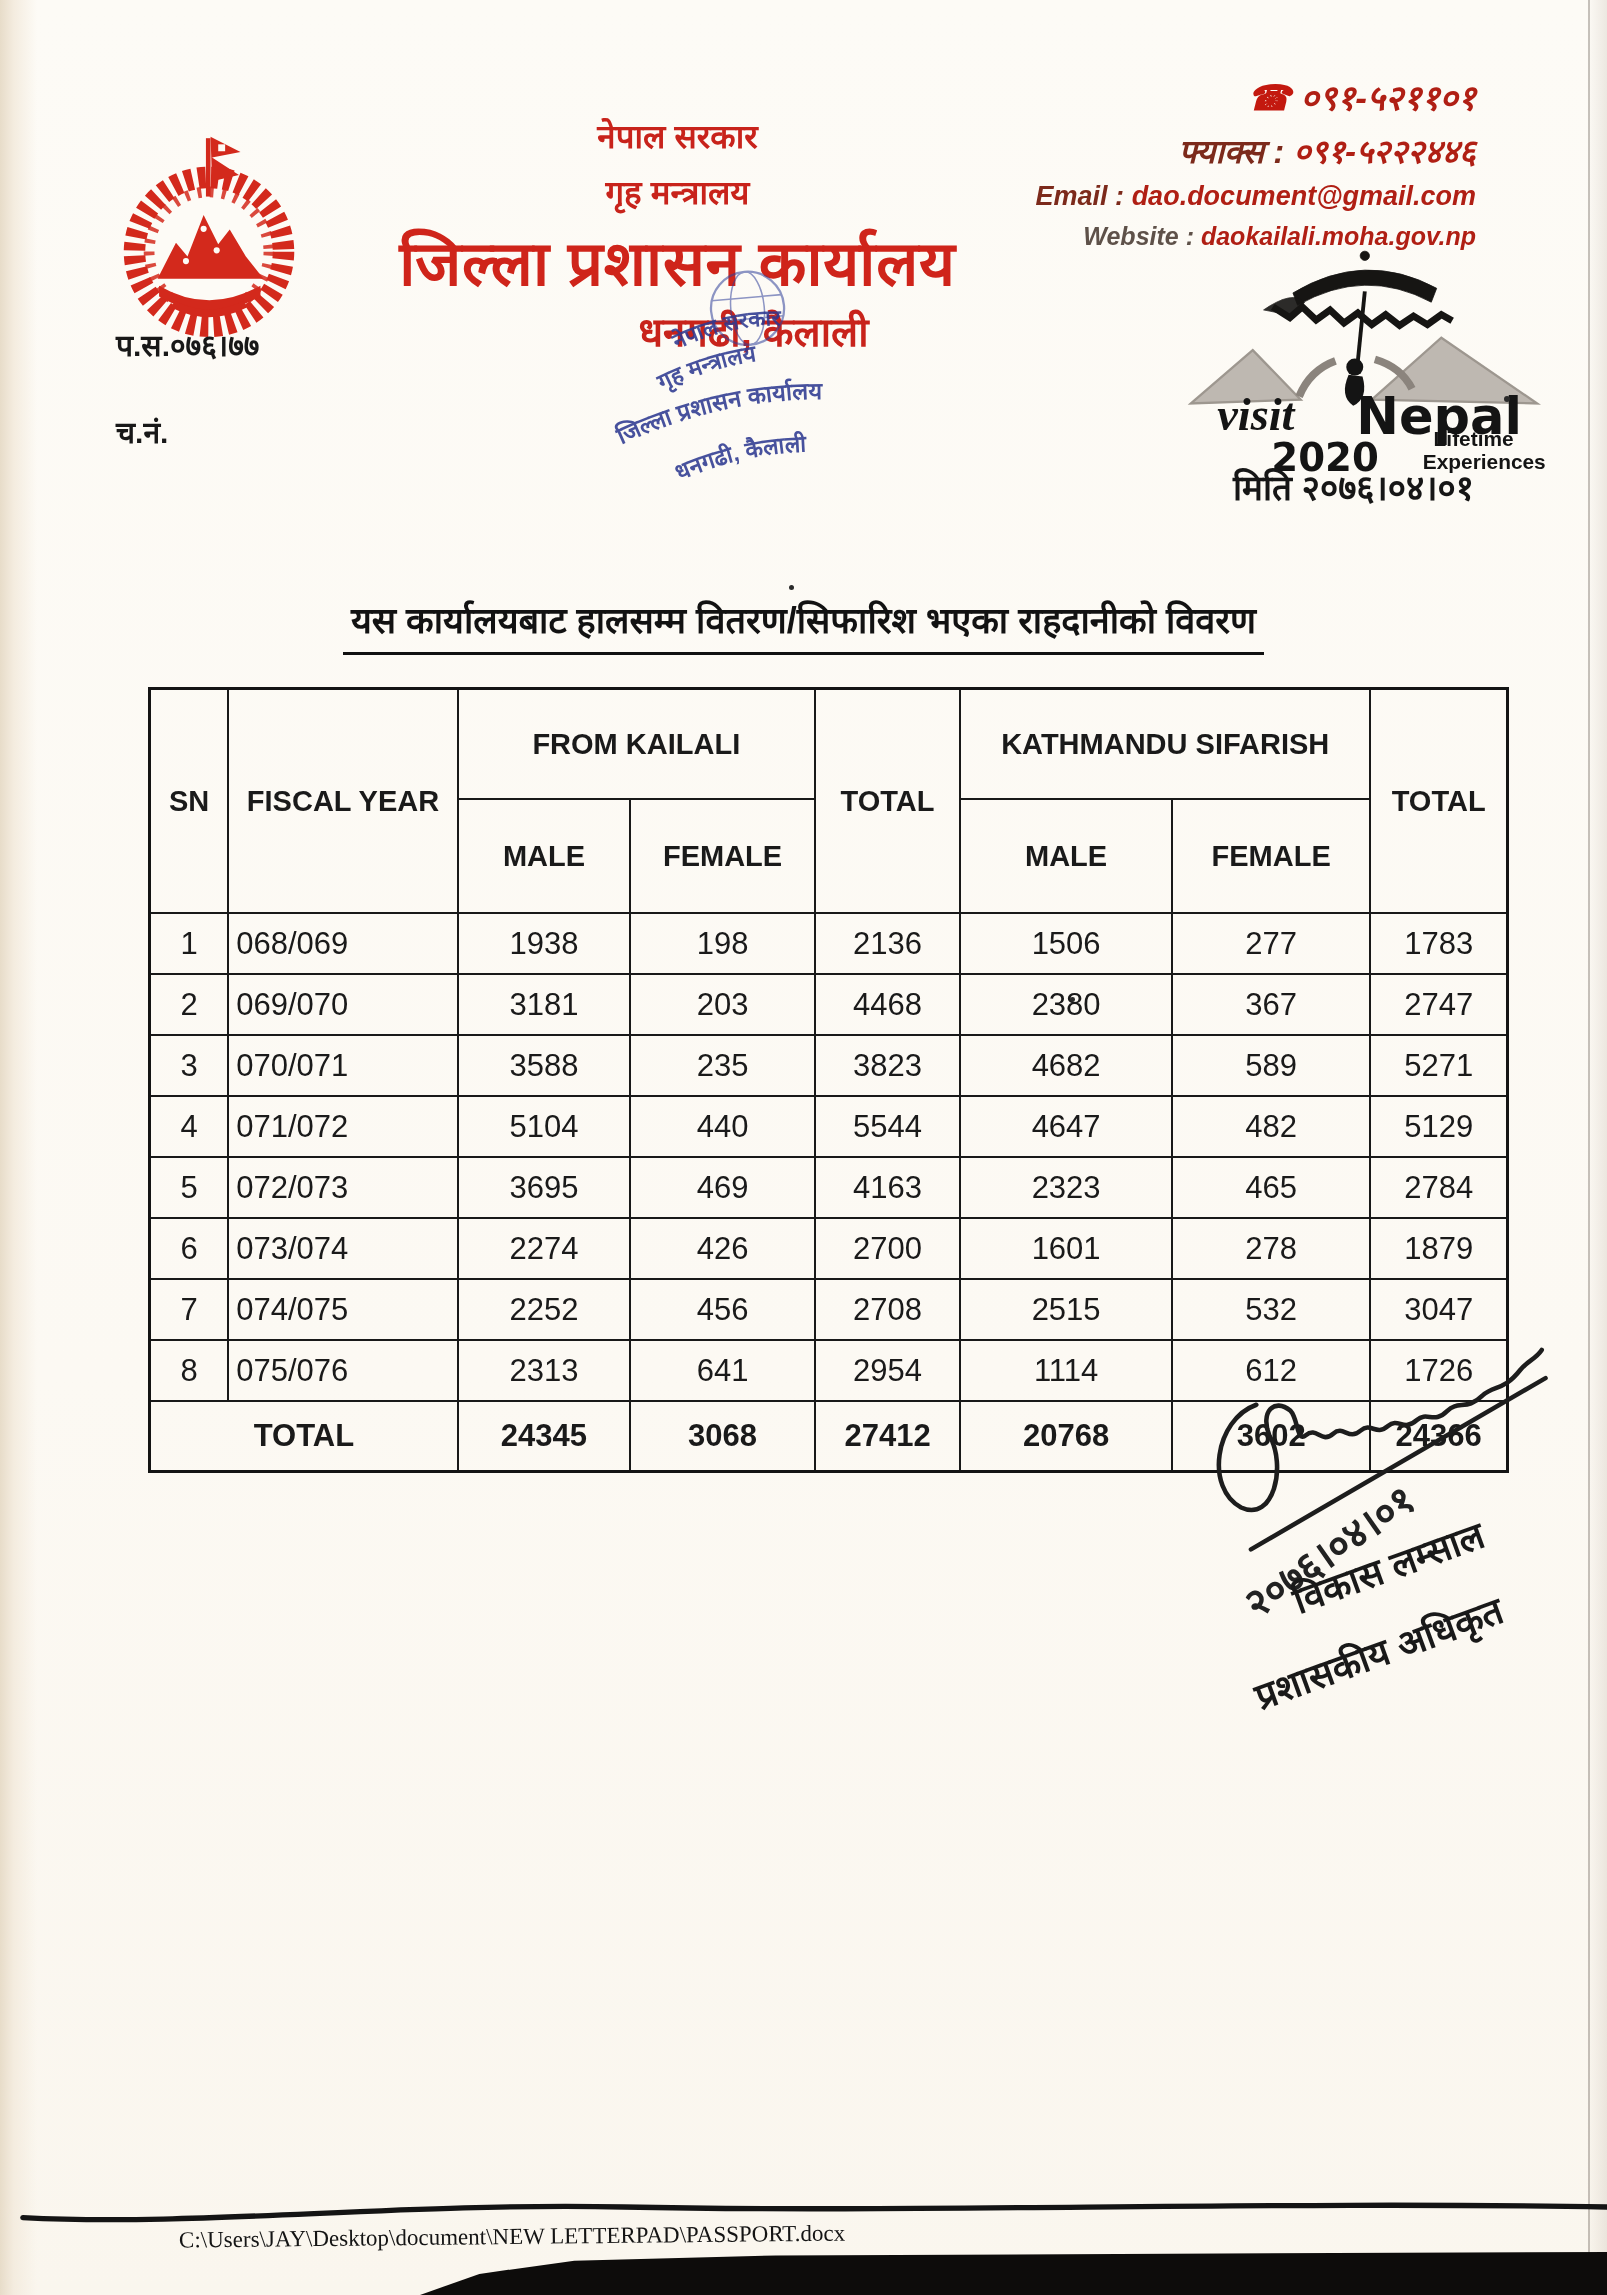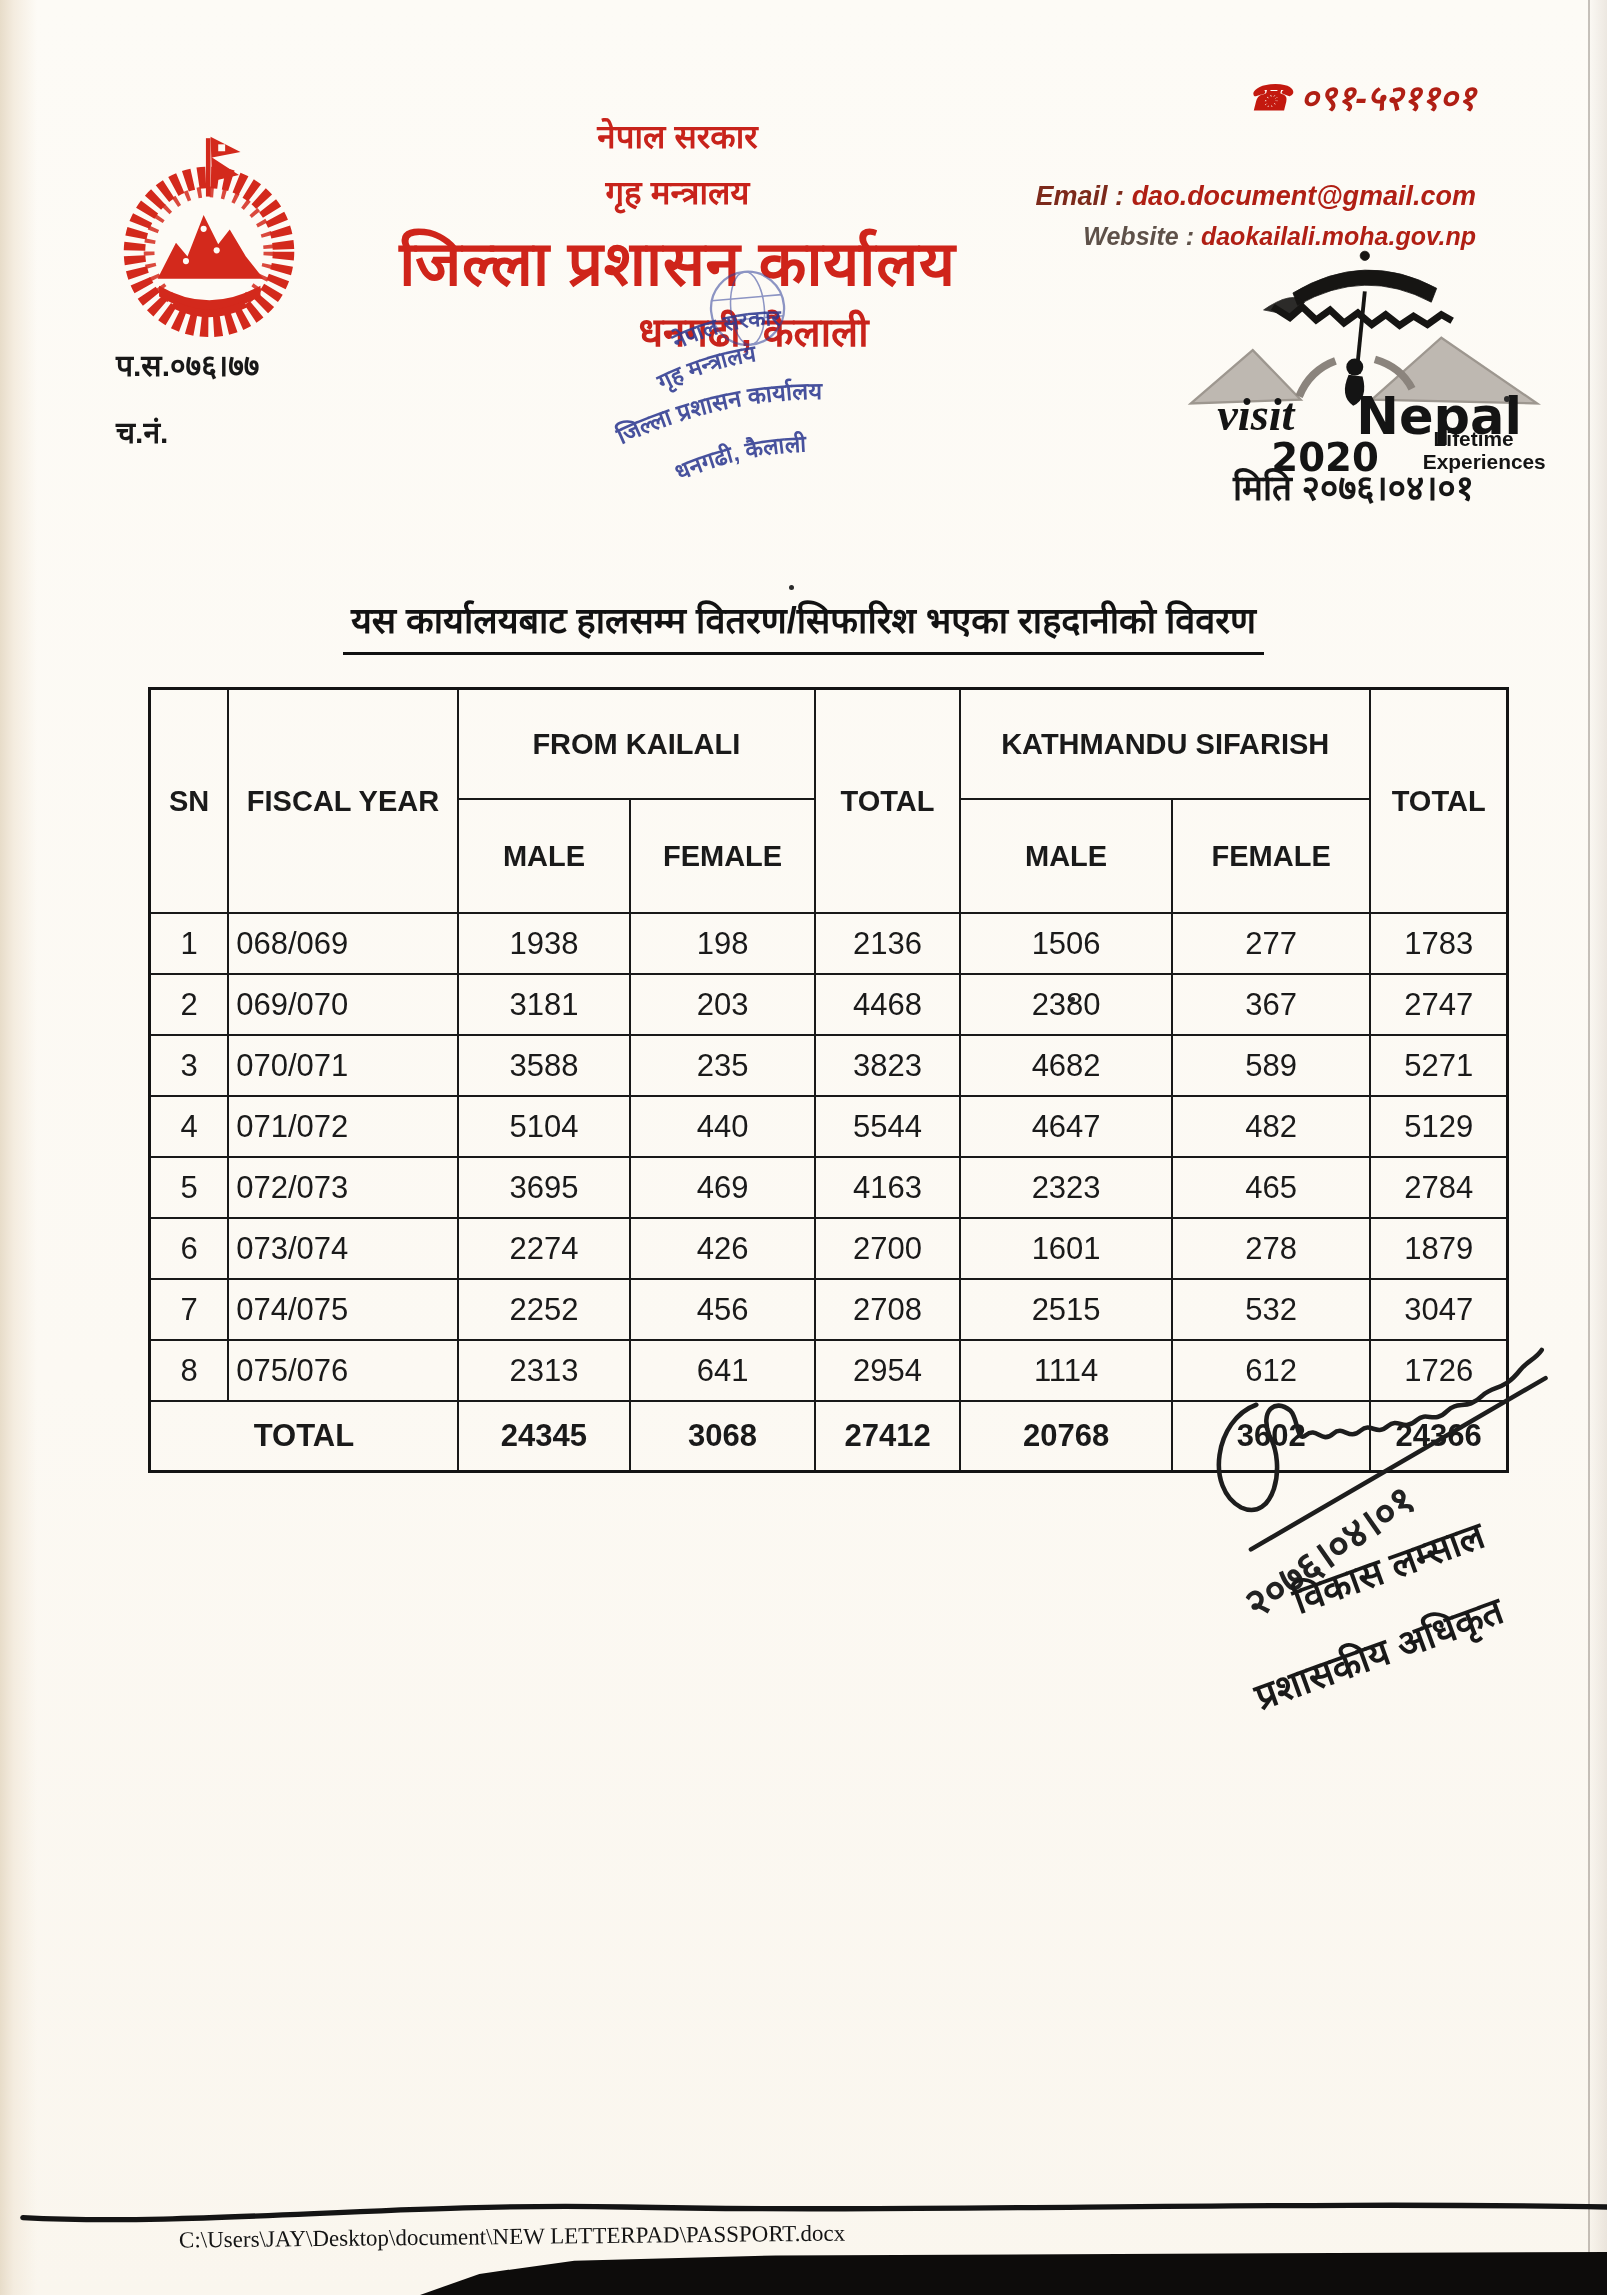--- a/index.html
+++ b/index.html
@@ -84,26 +84,30 @@
       <path id="arc4" d="M 106 270 Q 228 228 350 258"></path>
     </defs>
     <g fill="#2e3a91" opacity=".88" font-weight="700" font-family="Liberation Sans, sans-serif">
       <text font-size="29"><textPath href="#arc1">नेपाल सरकार</textPath></text>
       <text font-size="30"><textPath href="#arc2">गृह मन्त्रालय</textPath></text>
       <text font-size="31"><textPath href="#arc3">जिल्ला प्रशासन कार्यालय</textPath></text>
       <text font-size="30"><textPath href="#arc4">धनगढी, कैलाली</textPath></text>
     </g>
   </svg>
 
-  <div class="abs refs" style="left:116px;top:344px;">प.स.०७६।७७</div>
+  <div class="abs refs" style="left:116px;top:324px;">प.स.०७६।७७</div>
   <div class="abs refs" style="left:116px;top:411px;">च.नं.</div>
 
   <div class="abs contact" style="left:989px;top:73px;width:487px;font-size:35px;">
     <span style="color:#c3190f;">☎</span>
     <span>०९१-५२११०१</span>
+  </div>
+  <div class="abs contact" style="left:989px;top:128px;width:487px;font-size:33px;">
+    <span class="lbl">फ्याक्स :</span>
+    <span>०९१-५२२२४४६</span>
   </div>
   <div class="abs contact" style="left:989px;top:181px;width:487px;font-size:27px;">
     <span class="lbl">Email :</span>
     <span>dao.document@gmail.com</span>
   </div>
   <div class="abs contact" style="left:989px;top:222px;width:487px;font-size:25px;">
     <span class="lbl" style="color:#5e5149;">Website  :</span>
     <span>daokailali.moha.gov.np</span>
   </div>
 

